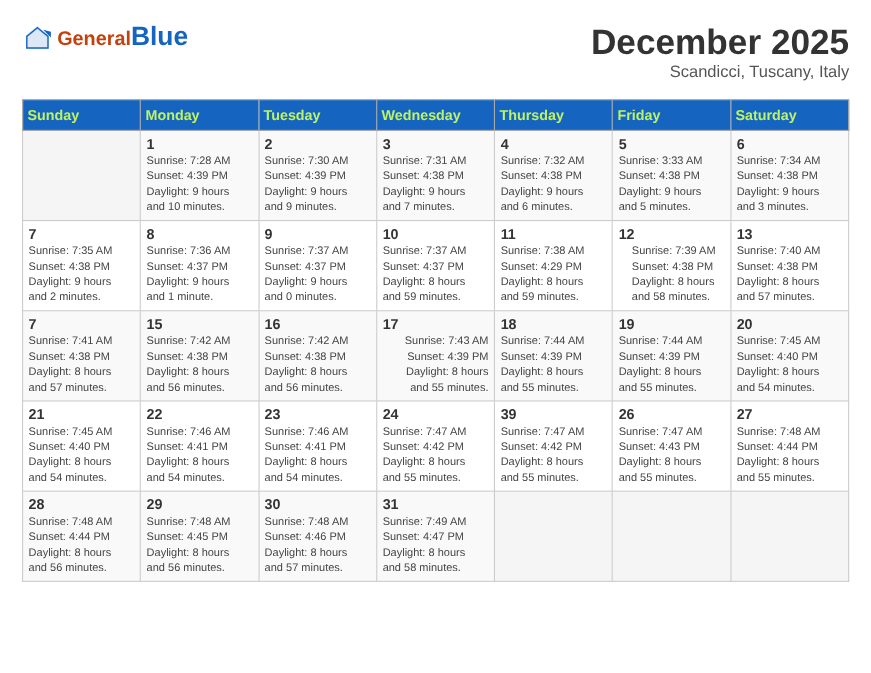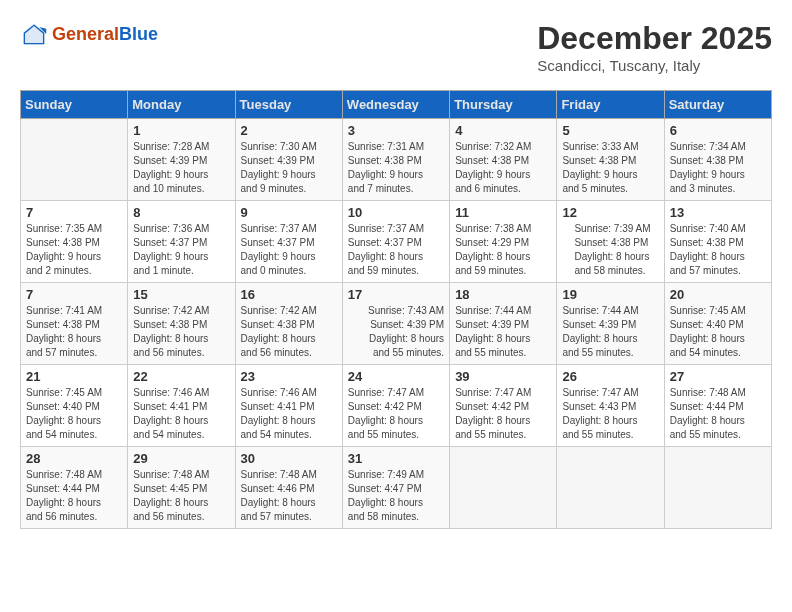--- a/index.html
+++ b/index.html
@@ -19,38 +19,39 @@
     .logo {
       display: flex;
       align-items: center;
       gap: 4px;
     }
     .logo-icon {
       width: 28px;
       height: 28px;
     }
     .title-block {
+      text-align: right;
     }
     .month-year {
       font-size: 32px;
       font-weight: bold;
       color: #333;
     }
     .location {
       font-size: 15px;
       color: #555;
     }
     table {
       width: 100%;
       border-collapse: collapse;
       table-layout: fixed;
     }
     thead tr th {
       background-color: #1565c0;
-      color: #e5e5e5;
+      color: #bef264;
       padding: 6px 4px;
       font-size: 13px;
       font-weight: bold;
       text-align: left;
       border: 1px solid #aaa;
       margin-left: 28px;
     }
     tbody tr td {
       vertical-align: top;
       padding: 4px 5px;
@@ -83,21 +84,21 @@
 <body>
 
 <div class="header">
   <div class="logo">
     <svg class="logo-icon" viewBox="0 0 32 32" xmlns="http://www.w3.org/2000/svg">
       <polygon points="16,4 28,14 28,28 4,28 4,14" fill="#1565c0" opacity="0.15"></polygon>
       <polygon points="16,6 27,15 27,27 5,27 5,15" fill="none" stroke="#1565c0" stroke-width="1.5"></polygon>
       <polygon points="22,8 30,16 30,10" fill="#1565c0"></polygon>
     </svg>
     <div>
-      <span style="font-size:18px;font-weight:bold;color:#c2410c;">General</span><span style="font-size:18px;font-weight:bold;color:#1565c0;">Blue</span>
+      <span style="font-size:18px;font-weight:bold;color:#c2410c;">General</span><span style="font-size:24px;font-weight:bold;color:#1565c0;">Blue</span>
     </div>
   </div>
   <div class="title-block">
     <div class="month-year">December 2025</div>
     <div class="location">Scandicci, Tuscany, Italy</div>
   </div>
 </div>
 
 <table>
   <thead>

